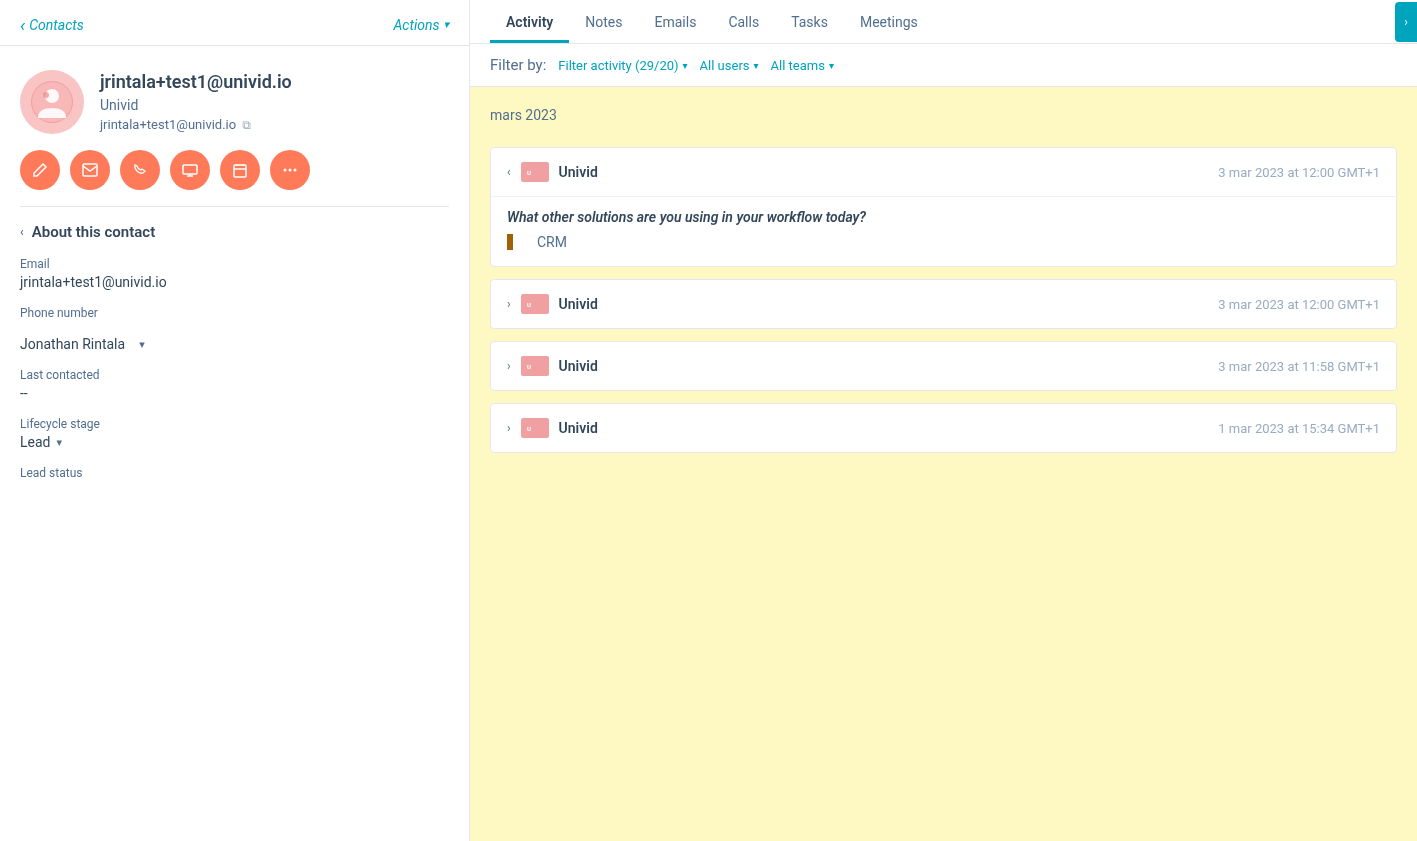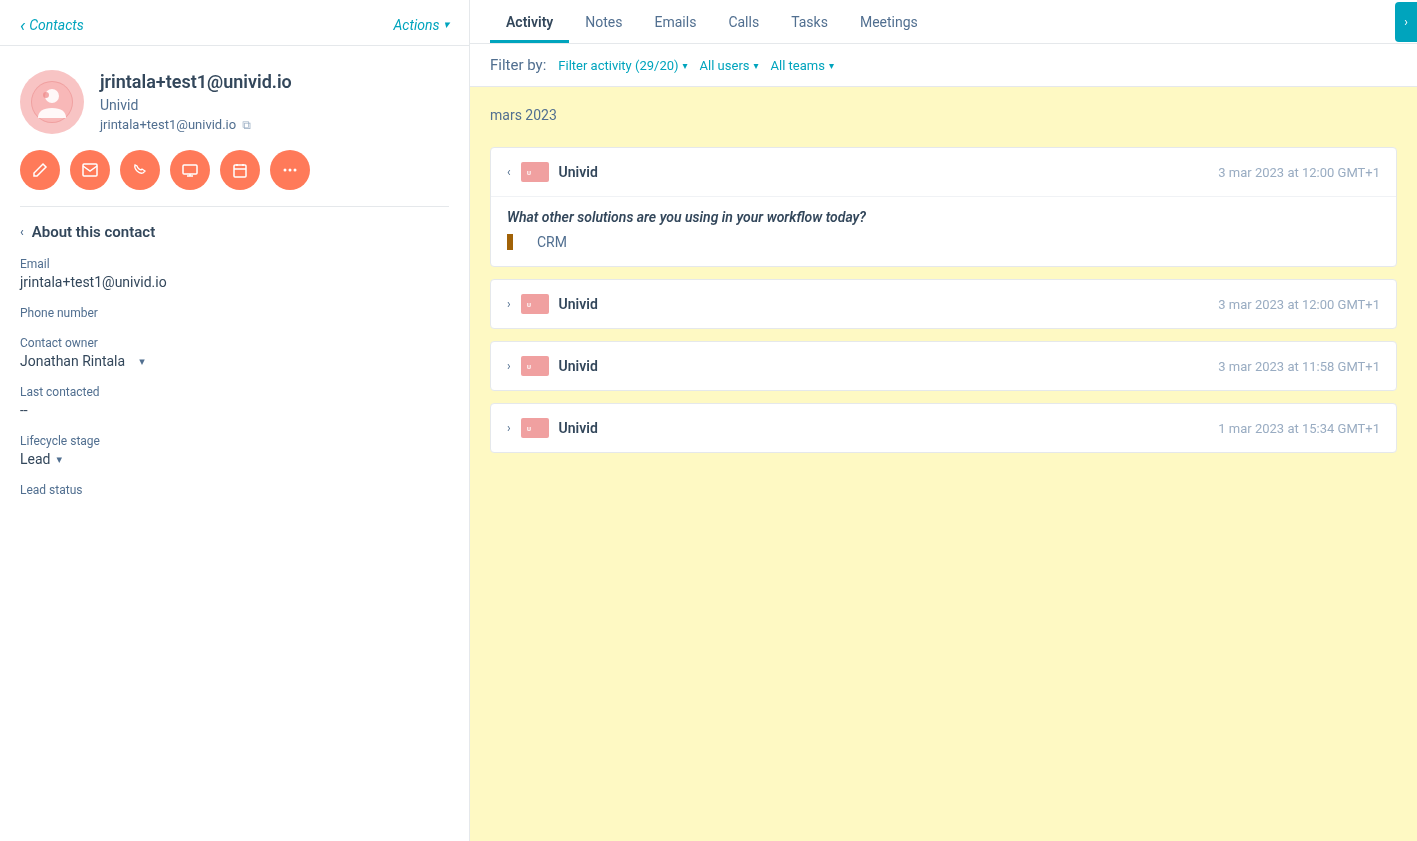--- a/index.html
+++ b/index.html
@@ -385,21 +385,20 @@
       <div class="field-label">Email</div>
       <div class="field-value">jrintala+test1@univid.io</div>
     </div>
 
     <div class="field-row">
       <div class="field-label">Phone number</div>
       <div class="field-value empty"></div>
     </div>
 
     <div class="field-row">
-      <div class="field-label">Contact owner</div>
       <div class="owner-row">
         <span class="field-value">Jonathan Rintala</span>
         <span class="dropdown-arrow">▾</span>
       </div>
     </div>
 
     <div class="field-row">
       <div class="field-label">Last contacted</div>
       <div class="field-value">--</div>
     </div>

